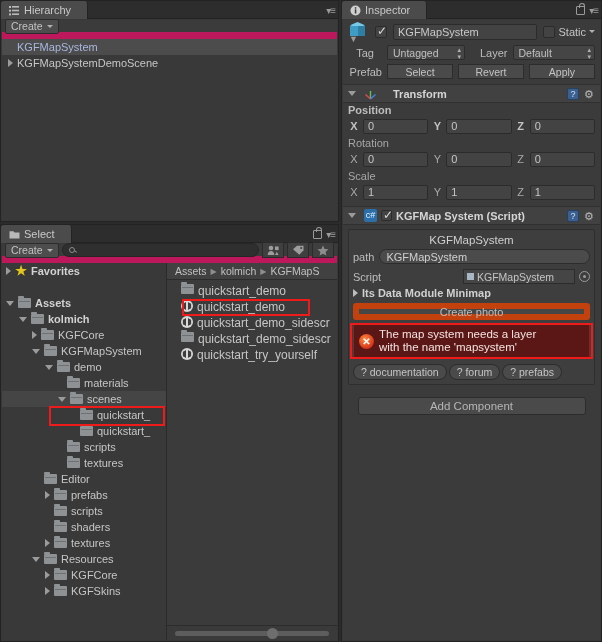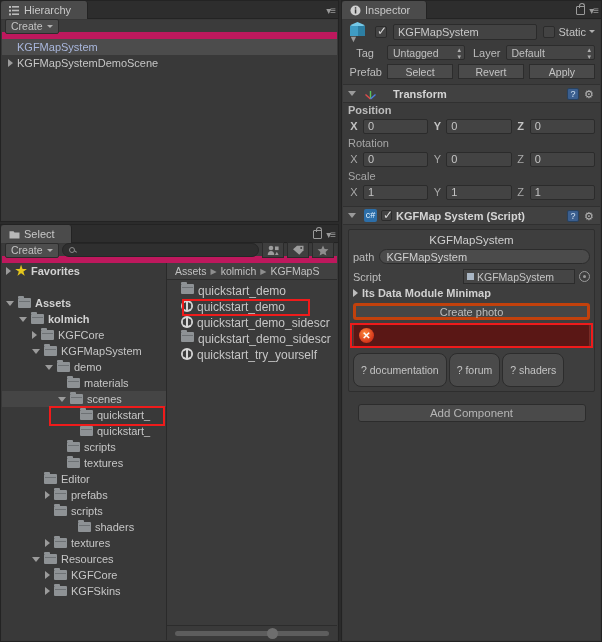--- a/index.html
+++ b/index.html
@@ -213,36 +213,36 @@
   .objfield {
     width:112px; height:15px; background:#454545; border:1px solid #2c2c2c;
     display:flex; align-items:center; gap:3px; padding:0 3px; color:#c5c5c5; font-size:10.5px;
     overflow:hidden; white-space:nowrap;
   }
   .objfield .sq { width:7px;height:7px;background:#a9b6c4;flex:none; }
   .pick { width:11px;height:11px;border:1px solid #9a9a9a;border-radius:50%;position:relative;flex:none; }
   .pick:after { content:''; position:absolute; left:3px; top:3px; width:3px;height:3px;background:#9a9a9a;border-radius:50%; }
   .foldrow { display:flex; align-items:center; padding:1px 4px; font-weight:bold; color:#d0d0d0; font-size:11px; }
   .wide-btn {
-    margin:3px 4px; height:17px; background:#464646; border:3px solid #c2410c; border-radius:3px;
+    margin:3px 4px; height:17px; background:#464646; border:6px solid #c2410c; border-radius:3px;
     display:flex; align-items:center; justify-content:center; color:#bdbdbd; font-size:11px;
   }
   .errbox {
     margin:3px 4px; background:#5a1715; border:1px solid #7a2a25; border-radius:3px;
     display:flex; align-items:center; gap:5px; padding:4px 5px;
   }
   .err-ico {
     width:15px;height:15px;flex:none;border-radius:50%;
     background: radial-gradient(circle at 40% 35%, #ff8a3d, #d4341a 70%);
     color:#fff; font-size:10px; line-height:15px; text-align:center; font-weight:bold;
   }
   .err-text { color:#f3e3e1; font-size:11.5px; line-height:13px; }
   .link-row { display:flex; gap:2px; padding:2px 4px 4px; }
   .link-btn {
-    height:34px; background:#4a4a4a; border:1px solid #2c2c2c; border-radius:8px;
+    height:16px; background:#4a4a4a; border:1px solid #2c2c2c; border-radius:8px;
     display:flex; align-items:center; padding:0 7px; color:#c4c4c4; font-size:10.5px; white-space:nowrap;
   }
   .addcomp {
     margin:12px auto 0; width:228px; height:18px; background:#4a4a4a;
     border:1px solid #2c2c2c; border-radius:3px;
     display:flex; align-items:center; justify-content:center; color:#b5b5b5; font-size:11.5px;
   }
   .lock { width:9px;height:9px;border:1.3px solid #9a9a9a;border-radius:1px;position:relative; }
   .lock:before { content:''; position:absolute; left:1.6px; top:-3.5px; width:4px; height:4px;
      border:1.3px solid #9a9a9a; border-bottom:none; border-radius:3px 3px 0 0; }
@@ -410,21 +410,21 @@
             <div class="tree-row" style="padding-left: 43px;">
               <span class="tri-r"></span>
               <span class="folder"></span>
               <span>prefabs</span>
             </div>
             <div class="tree-row" style="padding-left: 43px;">
               <span class="tri-spacer"></span>
               <span class="folder"></span>
               <span>scripts</span>
             </div>
-            <div class="tree-row" style="padding-left: 67px;">
+            <div class="tree-row" style="padding-left: 43px;">
               <span class="tri-spacer"></span>
               <span class="folder"></span>
               <span>shaders</span>
             </div>
             <div class="tree-row" style="padding-left: 43px;">
               <span class="tri-r"></span>
               <span class="folder"></span>
               <span>textures</span>
             </div>
             <div class="tree-row" style="padding-left: 30px;">
@@ -522,21 +522,21 @@
           <span class="caret-d"></span>
         </span>
       </div>
 
       <div class="row2">
         <span class="lbl" style="width:34px;text-align:center">Tag</span>
         <span class="dropdown" style="width:78px">
           <span>Untagged</span>
           <span class="dd-arrows">▴<br>▾</span>
         </span>
-        <span class="lbl" style="margin-left:3px">Layer</span>
+        <span class="lbl" style="margin-left:10px">Layer</span>
         <span class="dropdown" style="flex:1">
           <span>Default</span>
           <span class="dd-arrows">▴<br>▾</span>
         </span>
       </div>
 
       <div class="row2">
         <span class="lbl" style="width:34px;text-align:right">Prefab</span>
         <span class="pbtn">
             <span>Select</span>
@@ -643,32 +643,36 @@
         <div class="foldrow">
           <span class="tri-r" style="border-left-color:#bdbdbd"></span>
           <span>Its Data Module Minimap</span>
         </div>
         <div class="wide-btn">
           <span>Create photo</span>
         </div>
         <div style="position:relative">
           <div class="errbox">
             <span class="err-ico">✕</span>
+            <span class="err-text">
+              <span>The map system needs a layer</span><br>
+              <span>with the name 'mapsystem'</span>
+            </span>
           </div>
           <div class="redbox" style="left:1px; right:1px; top:0px; bottom:0px;"></div>
         </div>
         <div class="link-row">
           <span class="link-btn">
               <span>? documentation</span>
             </span>
           <span class="link-btn">
               <span>? forum</span>
             </span>
           <span class="link-btn">
-              <span>? shaders</span>
+              <span>? prefabs</span>
             </span>
         </div>
       </div>
 
       <div class="addcomp">
         <span>Add Component</span>
       </div>
     </div>
   </div>
 

